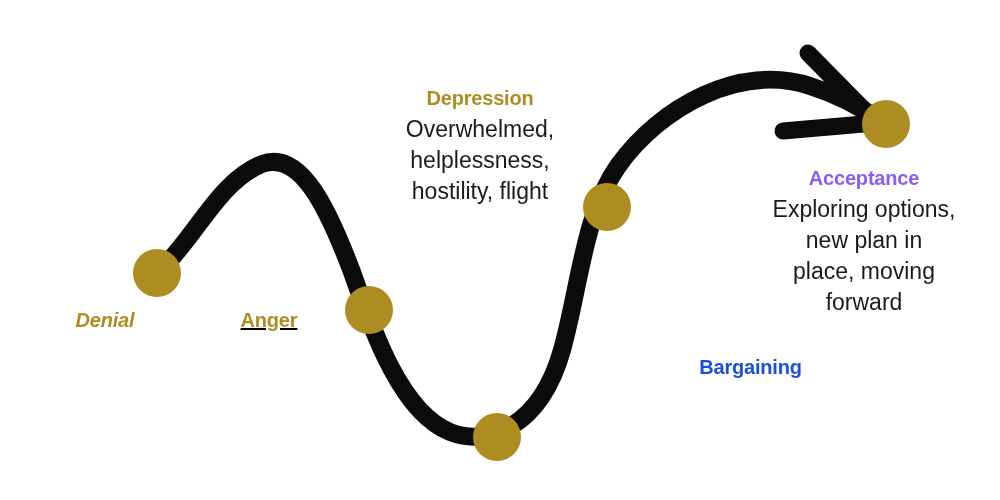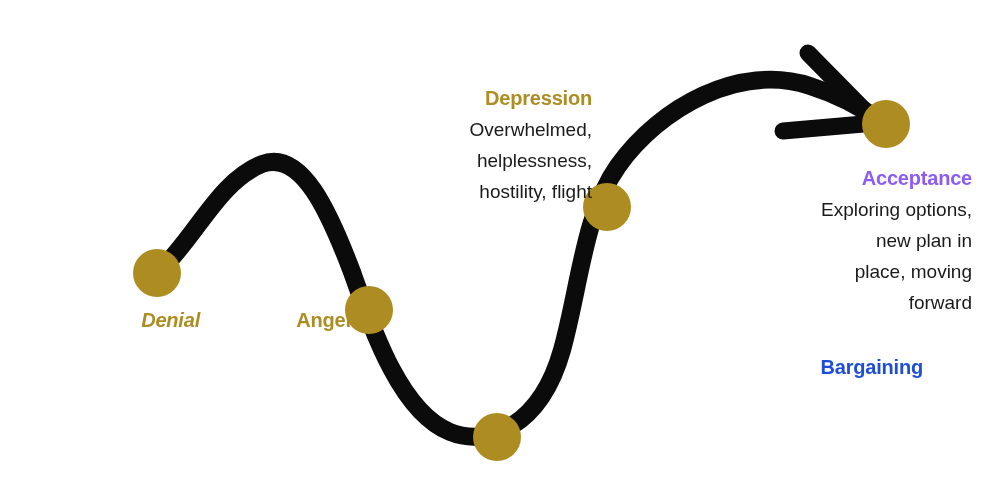--- a/index.html
+++ b/index.html
@@ -23,34 +23,34 @@
   }
   #curve-layer {
     position: absolute;
     left: 0;
     top: 0;
     width: 1000px;
     height: 500px;
   }
   .stage-label {
     position: absolute;
-    text-align: right;
+    text-align: center;
     line-height: 31px;
   }
   .stage-title {
     display: block;
     font-size: 20px;
     font-weight: bold;
     letter-spacing: -0.2px;
     line-height: 30px;
     margin-bottom: 1px;
   }
   .stage-desc {
     display: block;
-    font-size: 19px;
+    font-size: 23px;
     font-weight: normal;
     color: #1a1a1a;
     line-height: 31px;
     white-space: pre-line;
   }
 </style>
 </head>
 <body>
 
 <div id="diagram-root">
@@ -73,21 +73,21 @@
     <circle cx="369" cy="310" r="24" fill="#AD8C22"></circle>
     <circle cx="497" cy="437" r="24" fill="#AD8C22"></circle>
     <circle cx="607" cy="207" r="24" fill="#AD8C22"></circle>
     <circle cx="886" cy="124" r="24" fill="#AD8C22"></circle>
   </svg>
 
   <div class="stage-label" style="left: 10px; top: 305px; width: 190px; font-style: italic;">
     <span class="stage-title" style="color:#AD8C22;">Denial</span>
   </div>
 
-  <div class="stage-label" style="left: 185px; top: 305px; width: 168px;">
+  <div class="stage-label" style="left: 185px; top: 305px; width: 168px; text-decoration: underline;">
     <span class="stage-title" style="color:#AD8C22;">Anger</span>
   </div>
 
   <div class="stage-label" style="left: 368px; top: 83px; width: 224px;">
     <span class="stage-title" style="color:#AD8C22;">Depression</span>
     <span class="stage-desc">Overwhelmed,
 helplessness,
 hostility, flight</span>
   </div>
 

